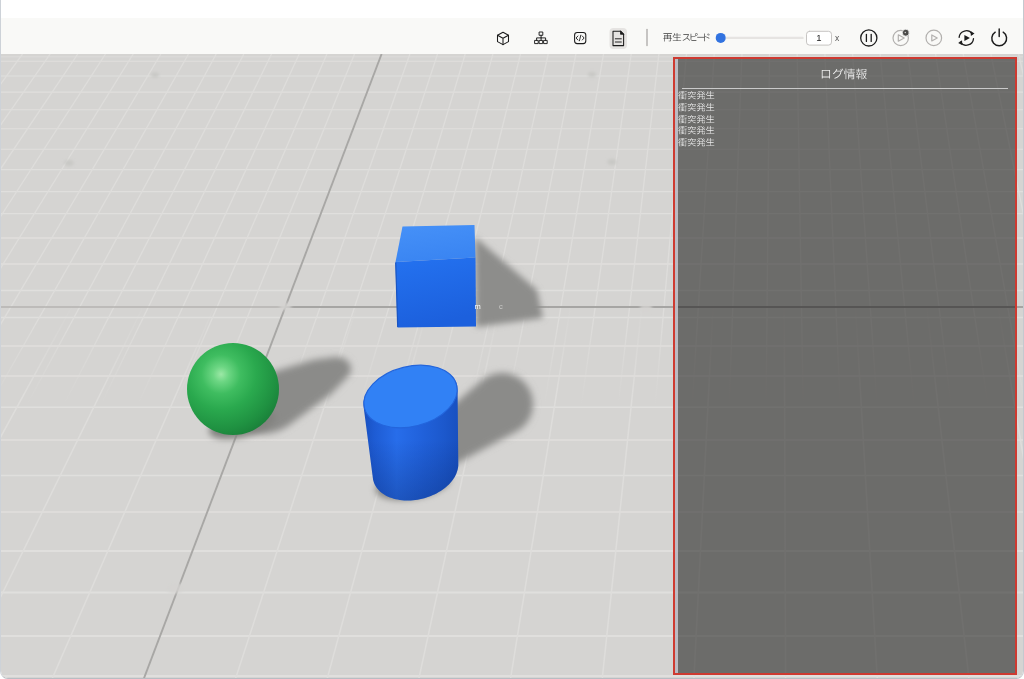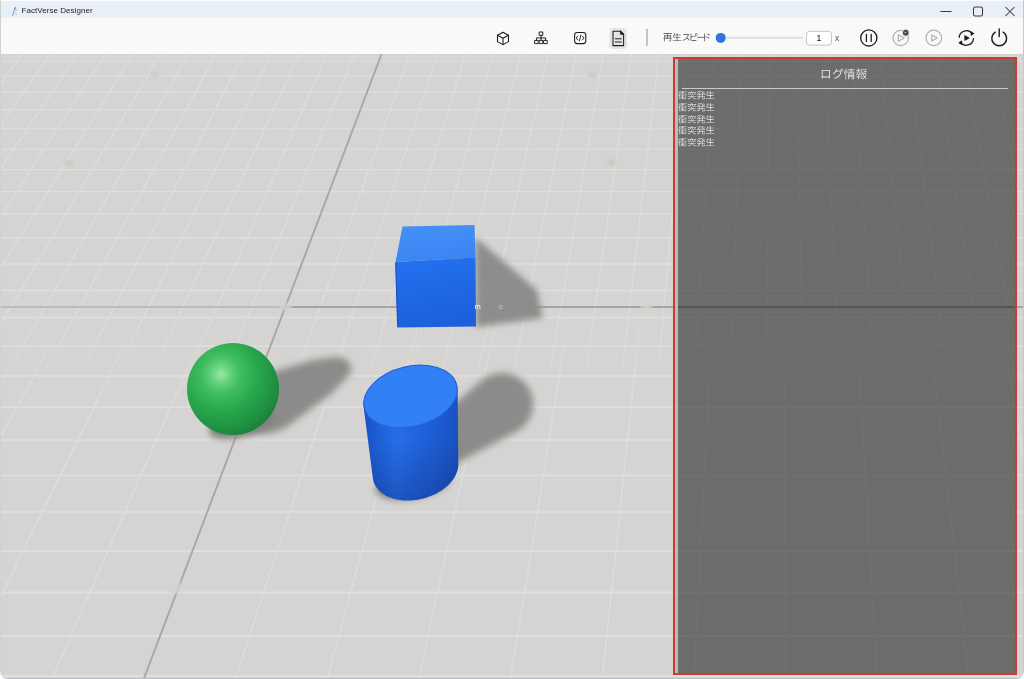--- a/index.html
+++ b/index.html
@@ -266,32 +266,20 @@
             <g transform="translate(18.40,0) scale(0.00920,-0.00920)">
               <path d="M875 -3V151L935 133V0Q935 -30 920.5 -45.0Q906 -60 875 -60H695Q643 -60 620.0 -38.5Q597 -17 597 34V240H398Q391 124 314.5 48.5Q238 -27 89 -74L60 -17Q197 26 263.0 85.5Q329 145 336 240H73V296H337V458H269V504Q185 434 69 381L35 431Q163 490 243 558Q160 619 82 662L117 707Q208 657 285 597Q350 665 390 759H183V814H457V767Q407 622 280 513H723Q636 584 588.5 661.5Q541 739 521 831L580 842Q599 757 643 690Q679 716 715.0 750.5Q751 785 776 819L823 785Q750 695 676 644Q709 604 762 559Q798 583 834.5 617.5Q871 652 901 691L948 656Q875 571 809 524Q871 479 965 432L933 380Q813 441 731 506V458H659V296H927V240H659V41Q659 17 669.5 7.0Q680 -3 706 -3ZM399 458V296H597V458Z"></path>
             </g>
             <g transform="translate(27.60,0) scale(0.00920,-0.00920)">
               <path d="M543 42H947V-20H53V42H477V297H157V358H477V584H221Q167 471 88 377L39 420Q177 578 234 817L297 805Q275 715 247 645H477V834H543V645H920V584H543V358H878V297H543Z"></path>
             </g>
           </g>
         </svg>
     </div>
   </div>
-  <div id="titlebar">
-    <svg width="10" height="12" viewBox="0 0 10 12" style="position:absolute;left:9px;top:5px">
-      <path d="M2.6,9.8 L5.0,1.4 L5.9,1.4 L5.3,3.6" stroke="#5a93cc" stroke-width="0.85" fill="none"></path>
-      <path d="M5.5,5.3 L7.3,3.2 M4.9,7.3 L6.9,8.8" stroke="#8cb6da" stroke-width="0.75" fill="none"></path>
-    </svg>
-    <span id="title">FactVerse Designer</span>
-    <svg class="wbtn" style="right:0;width:120px" width="120" height="21" viewBox="0 0 120 21" stroke="#3c3c3c" stroke-width="1.05" fill="none">
-      <line x1="37.5" y1="10.5" x2="48.5" y2="10.5"></line>
-      <rect x="70.5" y="6" width="9" height="9" rx="1.8"></rect>
-      <path d="M102.5,6 L111.5,15 M111.5,6 L102.5,15"></path>
-    </svg>
-  </div>
   <div id="toolbar"></div>
   <svg width="1024" height="33" viewBox="0 21 1024 33" style="position:absolute;left:0;top:21px;z-index:5" fill="none" stroke="#1c1c1c" stroke-width="1.05" stroke-linejoin="round" stroke-linecap="round">
 <g>
         <path d="M502,32.2 L507.5,35.2 L507.5,41.6 L502,44.6 L496.5,41.6 L496.5,35.2 Z"></path>
         <path d="M496.5,35.2 L502,38.2 L507.5,35.2 M502,38.2 L502,44.6"></path>
       </g>
 <g stroke-width="0.95">
         <rect x="538.5" y="32" width="3.3" height="3.3"></rect>
         <rect x="534" y="40.4" width="3.2" height="3.2"></rect>
         <rect x="543" y="40.4" width="3.2" height="3.2"></rect>

